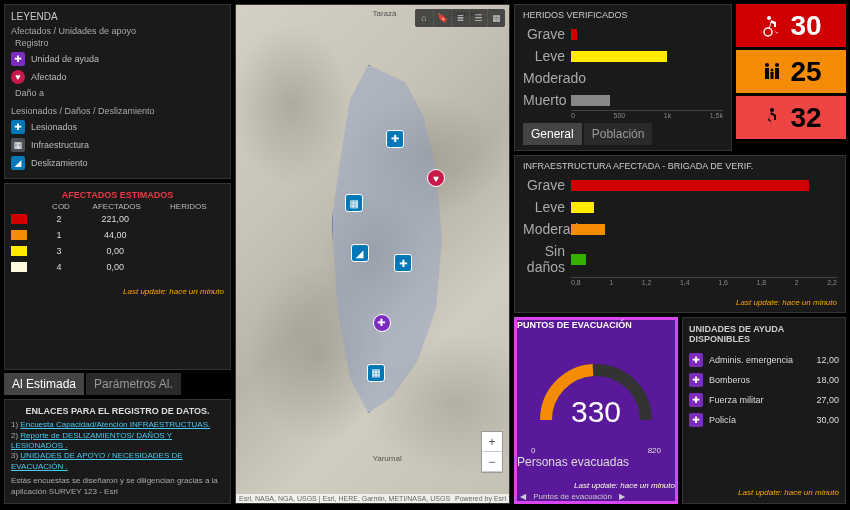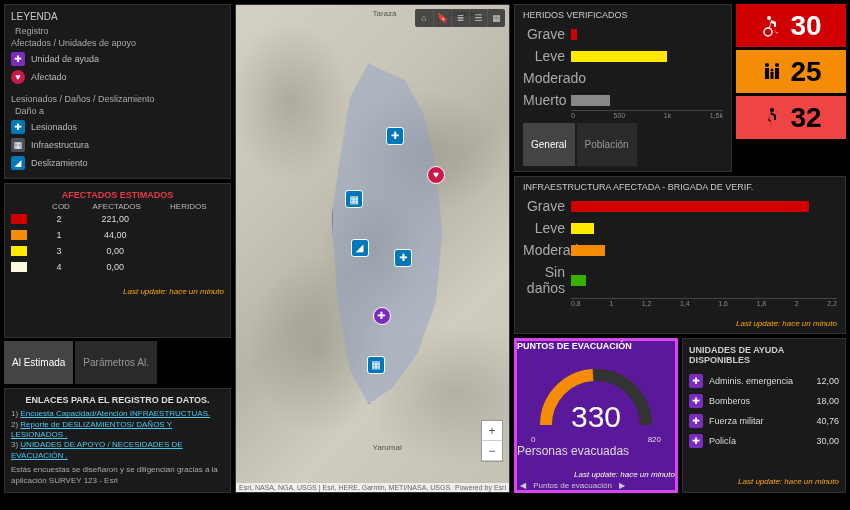--- a/index.html
+++ b/index.html
@@ -23,21 +23,21 @@
 .est-h span:nth-child(2){width:40px}
 .est-h span:nth-child(3){flex:1}
 .est-h span:nth-child(4){flex:1}
 .est-r{display:flex;align-items:center;padding:3px 0;font-size:9px}
 .flag{width:16px;height:10px;margin-right:12px}
 .est-r span:nth-child(2){width:40px;text-align:center}
 .est-r span:nth-child(3){flex:1;text-align:center}
 .est-r span:nth-child(4){flex:1;text-align:center}
 .upd{text-align:right;font-style:italic;font-size:8px;color:#ffa500;margin-top:12px}
 .tabs{display:flex;gap:2px;margin-top:-1px}
-.tab{background:#2a2a2a;padding:16px 8px;font-size:10px;cursor:pointer;color:#999}
+.tab{background:#2a2a2a;padding:4px 8px;font-size:12px;cursor:pointer;color:#999}
 .tab.active{background:#444;color:#fff}
 .links-t{text-align:center;font-size:9px;font-weight:bold;margin-bottom:4px}
 .link{color:#4cc9f0;text-decoration:underline;font-size:8px;cursor:pointer}
 .ltxt{font-size:8px;color:#aaa;line-height:1.3}
 
 
 .map{position:relative;background:linear-gradient(135deg,#d4d0c4 0%,#c8c4b8 30%,#b8b4a8 50%,#d0ccc0 70%,#c4c0b4 100%);border:1px solid #333;overflow:hidden}
 .terrain{position:absolute;inset:0;background:
  radial-gradient(ellipse 60px 80px at 20% 20%,rgba(100,100,90,.3),transparent),
  radial-gradient(ellipse 80px 60px at 70% 30%,rgba(100,100,90,.25),transparent),
@@ -71,52 +71,52 @@
 .bar-r{display:flex;align-items:center;gap:6px}
 .bar-l{width:42px;font-size:14px;color:#aaa;text-align:right}
 .bar-t{flex:1;height:11px;position:relative}
 .bar-f{height:100%}
 .axis{display:flex;justify-content:space-between;font-size:7px;color:#888;margin-left:48px;margin-top:2px;border-top:1px solid #444;padding-top:1px}
 .ctabs{display:flex;gap:2px;margin-top:4px}
 .infra{grid-column:1/3}
 .bottom{grid-column:1/3;display:grid;grid-template-columns:1fr 1fr;gap:4px}
 .gauge-p{background:#5a189a;border:3px solid #d946ef;padding:0;display:flex;flex-direction:column}
 .gauge-p h4{font-size:9px;color:#fff;text-transform:uppercase;margin-bottom:4px}
-.gauge{position:relative;width:130px;height:80px;margin:0 auto}
+.gauge{position:relative;width:130px;height:80px;margin:16px auto}
 .gnum{position:absolute;top:45px;left:0;right:0;text-align:center;font-size:30px;color:#fff}
 .grange{display:flex;justify-content:space-between;width:130px;margin:0 auto;font-size:8px;color:#ddd}
 .gsub{font-size:12px;color:#ddd;margin-top:auto}
 .nav{display:flex;align-items:center;gap:4px;font-size:8px;color:#ccc;margin-top:2px}
 .nav span:first-child,.nav span:last-child{cursor:pointer;padding:0 3px}
 .units{background:#1a1a1a;border:1px solid #333;padding:6px;display:flex;flex-direction:column}
 .units h4{font-size:9px;color:#ccc;text-transform:uppercase;margin-bottom:6px}
 .urow{display:flex;align-items:center;gap:6px;padding:3px 0;font-size:9px}
 .urow span:nth-child(2){flex:1}
 .urow span:nth-child(3){width:30px;text-align:right}
 </style>
 </head>
 <body>
 
 <div class="dash">
 
  <div class="left">
   <div class="panel">
    <h3>LEYENDA</h3>
+   <div class="sub">Afectados / Unidades de apoyo</div>
    <div class="sub" style="margin-left:4px">Registro</div>
-   <div class="sub">Afectados / Unidades de apoyo</div>
    <div class="lrow">
           <span class="ic ic-purple">✚</span>
           <span>Unidad de ayuda</span>
         </div>
    <div class="lrow">
           <span class="ic ic-heart">♥</span>
           <span>Afectado</span>
         </div>
+   <div class="sub" style="margin-left:4px">Daño a</div>
    <div class="sub" style="margin-top:8px">Lesionados / Daños / Deslizamiento</div>
-   <div class="sub" style="margin-left:4px">Daño a</div>
    <div class="lrow">
           <span class="ic ic-blue">✚</span>
           <span>Lesionados</span>
         </div>
    <div class="lrow">
           <span class="ic ic-building">▦</span>
           <span>Infraestructura</span>
         </div>
    <div class="lrow">
           <span class="ic ic-blue">◢</span>
@@ -343,21 +343,21 @@
               <span>12,00</span>
             </div>
             <div class="urow">
               <span class="ic ic-purple">✚</span>
               <span>Bomberos</span>
               <span>18,00</span>
             </div>
             <div class="urow">
               <span class="ic ic-purple">✚</span>
               <span>Fuerza militar</span>
-              <span>40,76</span>
+              <span>27,00</span>
             </div>
             <div class="urow">
               <span class="ic ic-purple">✚</span>
               <span>Policía</span>
               <span>30,00</span>
             </div>
           </div>
     <div class="upd" style="margin-top:auto">Last update: hace un minuto</div>
    </div>
   </div>

